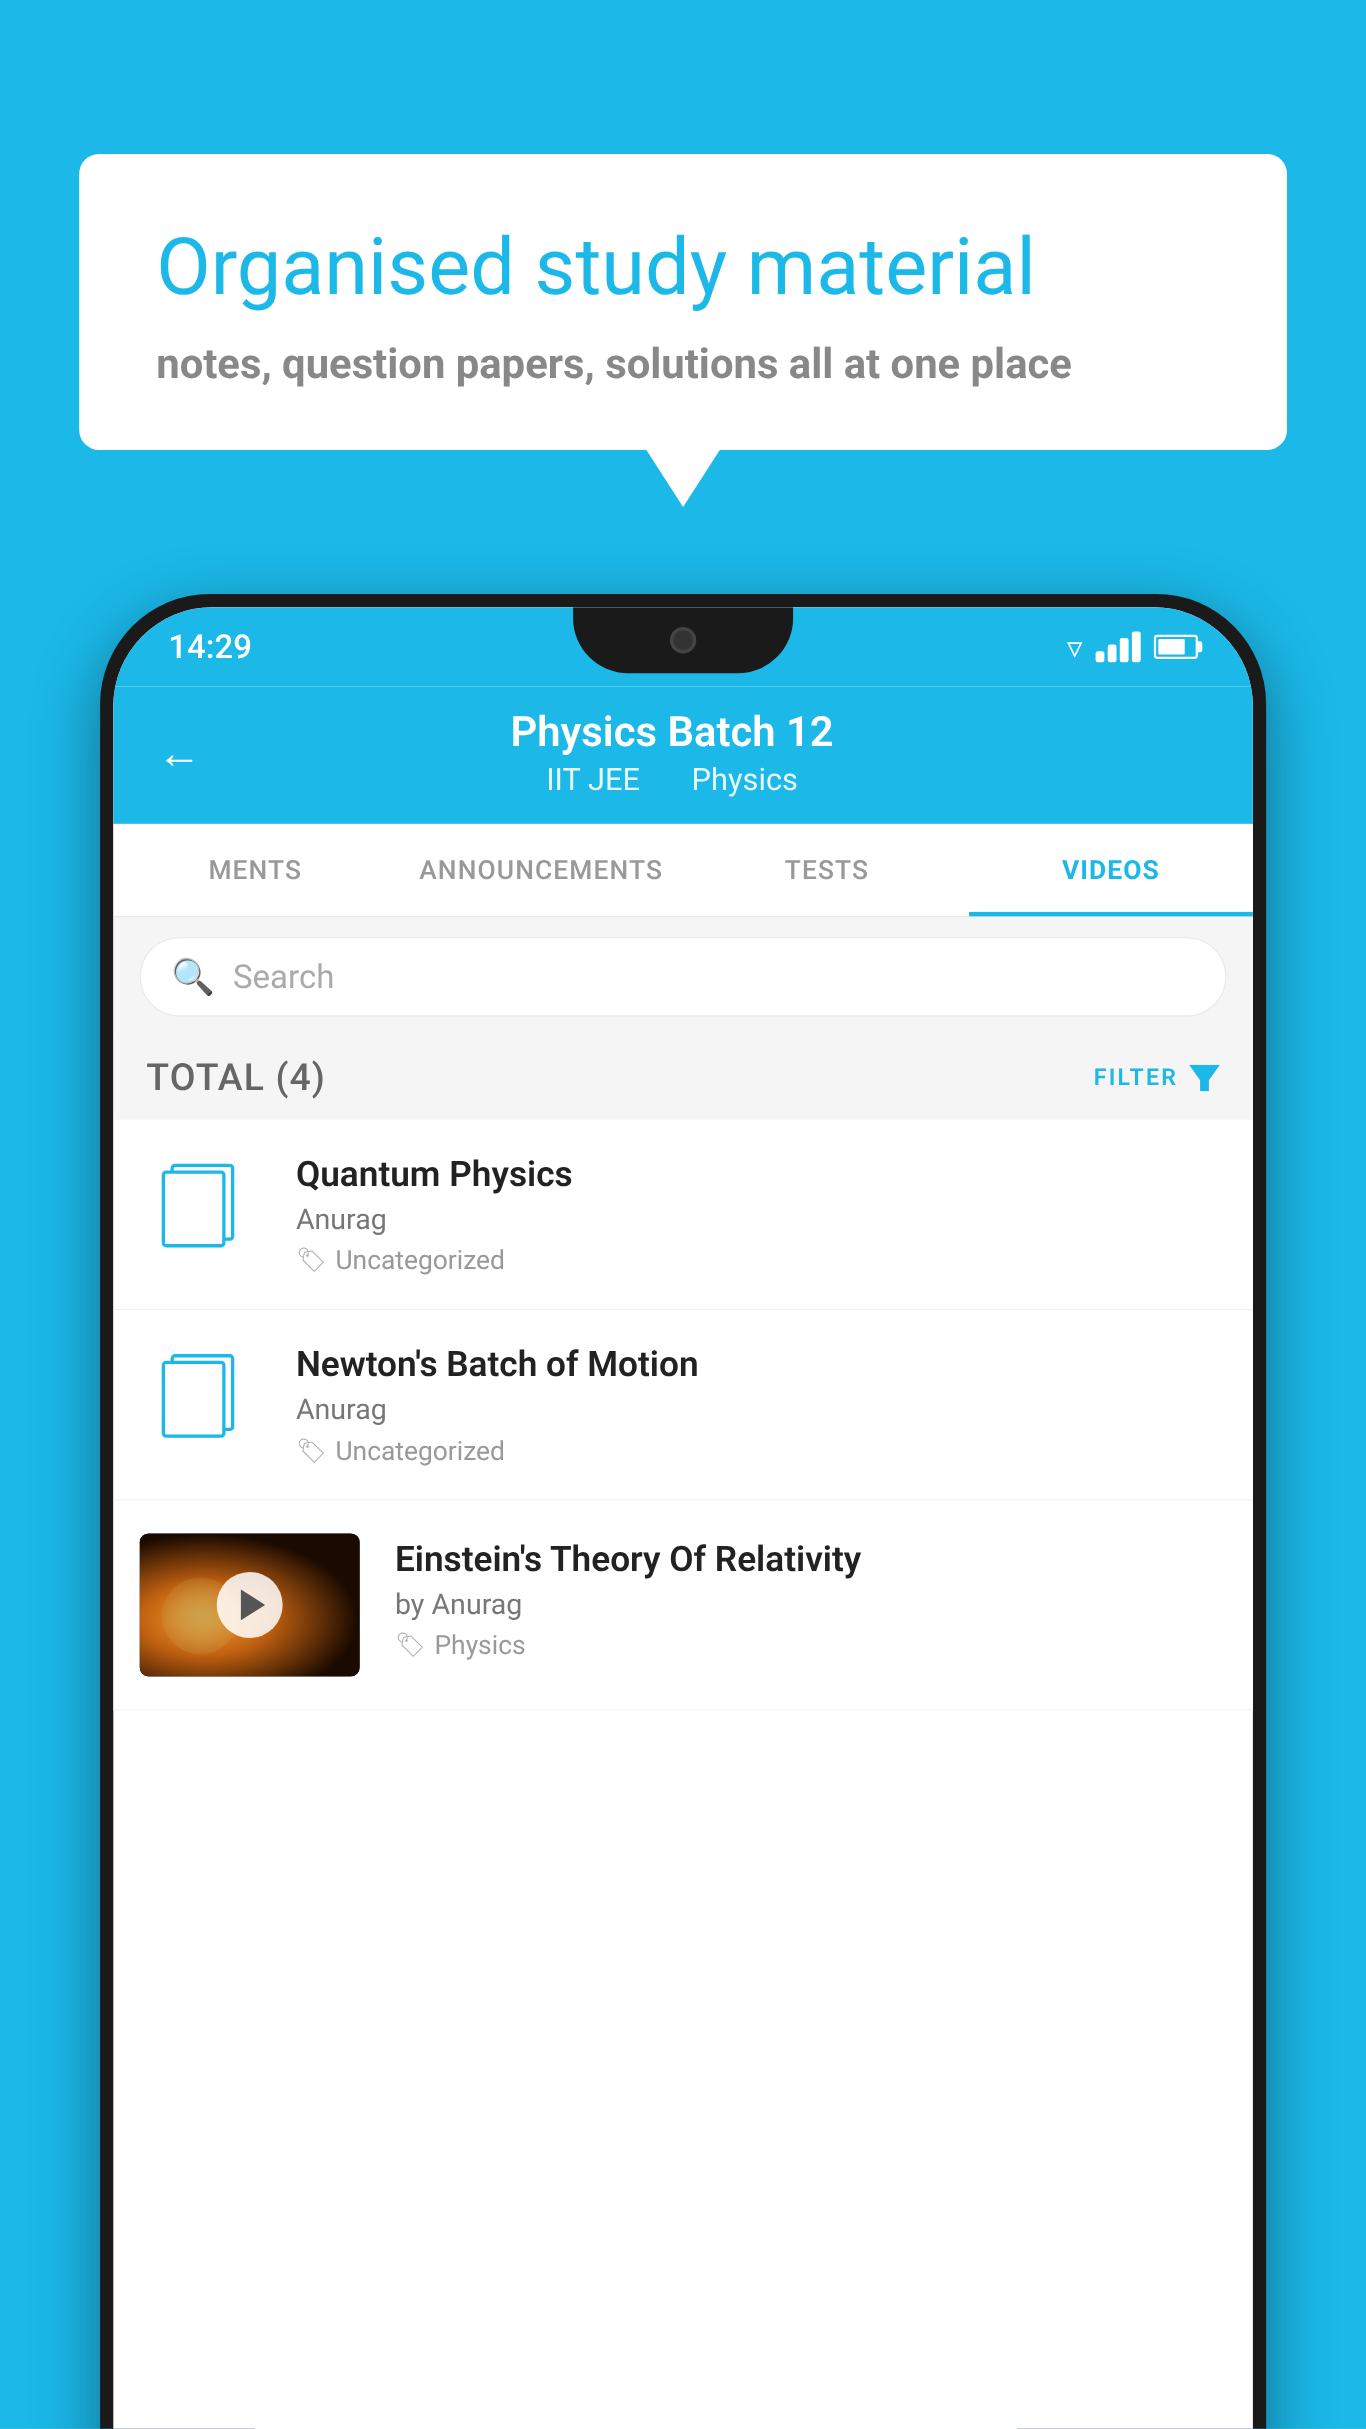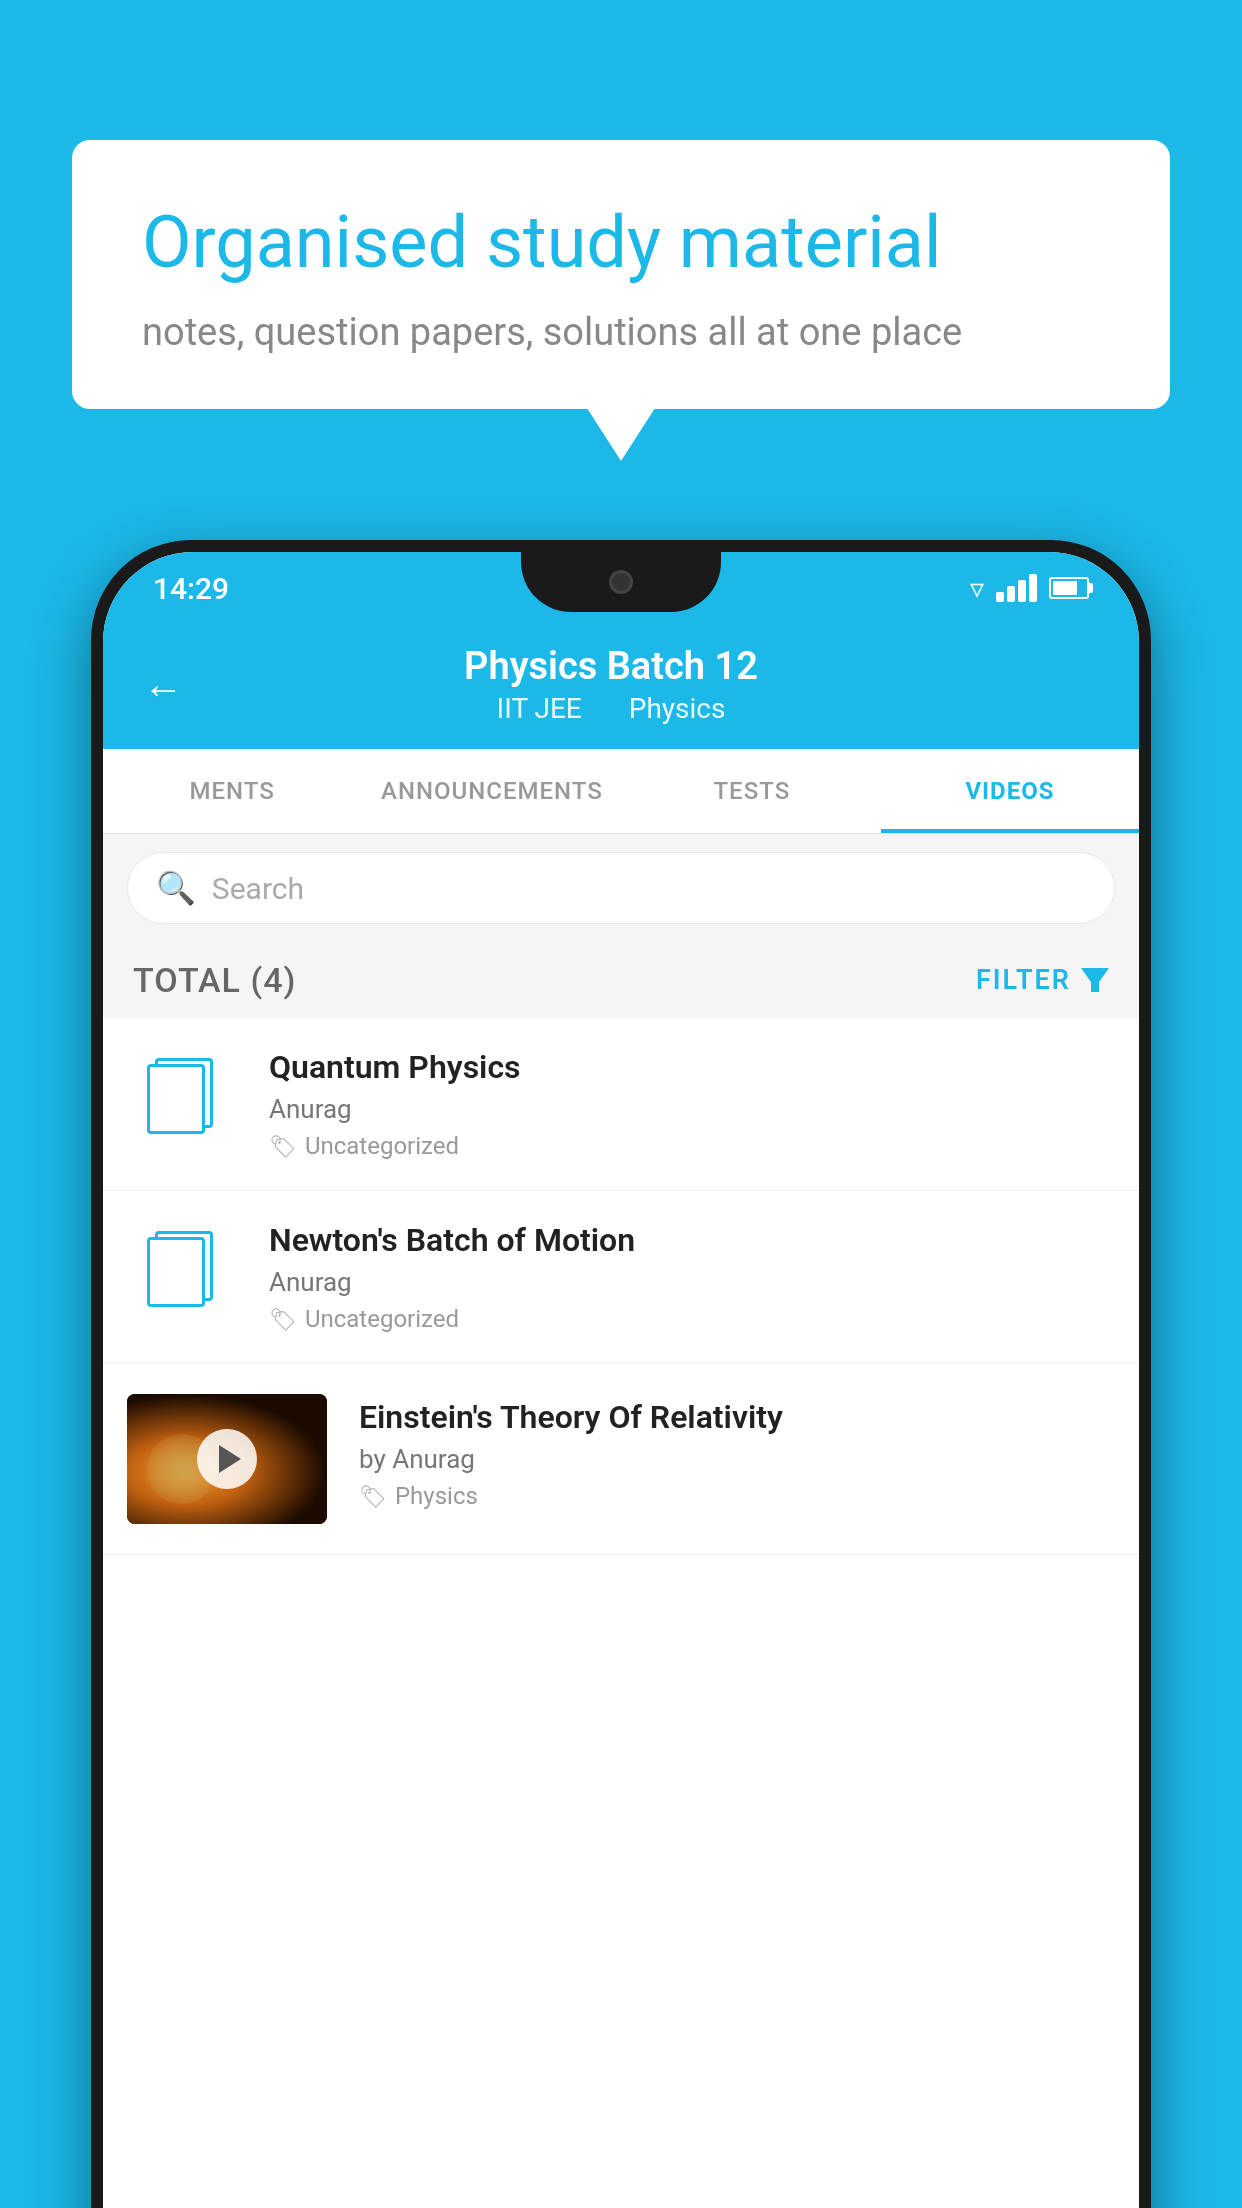--- a/index.html
+++ b/index.html
@@ -43,21 +43,21 @@
       color: #1BB8E8;
       font-size: 72px;
       font-weight: 400;
       line-height: 1.2;
       margin-bottom: 24px;
     }
 
     .speech-bubble p {
       color: #888;
       font-size: 38px;
-      font-weight: 400;
+      font-weight: 700;
     }
 
     
     .phone-frame {
       position: absolute;
       top: 540px;
       left: 50%;
       transform: translateX(-50%);
       width: 1060px;
       height: 1860px;
@@ -274,21 +274,21 @@
     .total-count {
       color: #666;
       font-size: 34px;
       font-weight: 500;
       text-transform: uppercase;
       letter-spacing: 1px;
     }
 
     .filter-btn {
       color: #1BB8E8;
-      font-size: 27px;
+      font-size: 21px;
       font-weight: 600;
       text-transform: uppercase;
       letter-spacing: 2px;
       display: flex;
       align-items: center;
       gap: 10px;
       cursor: pointer;
     }
 
     

